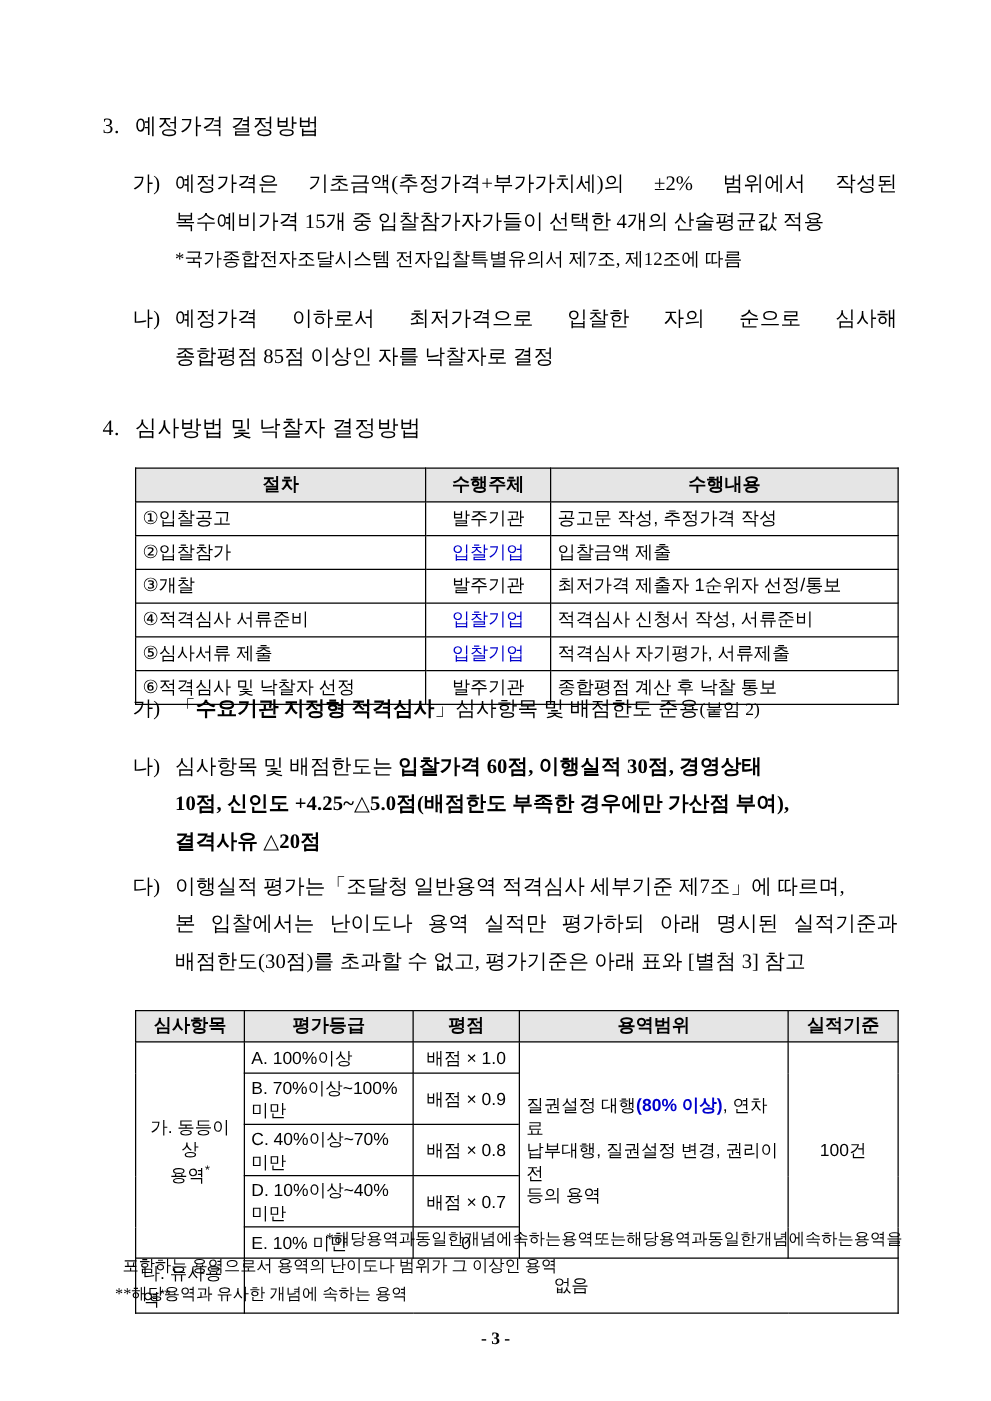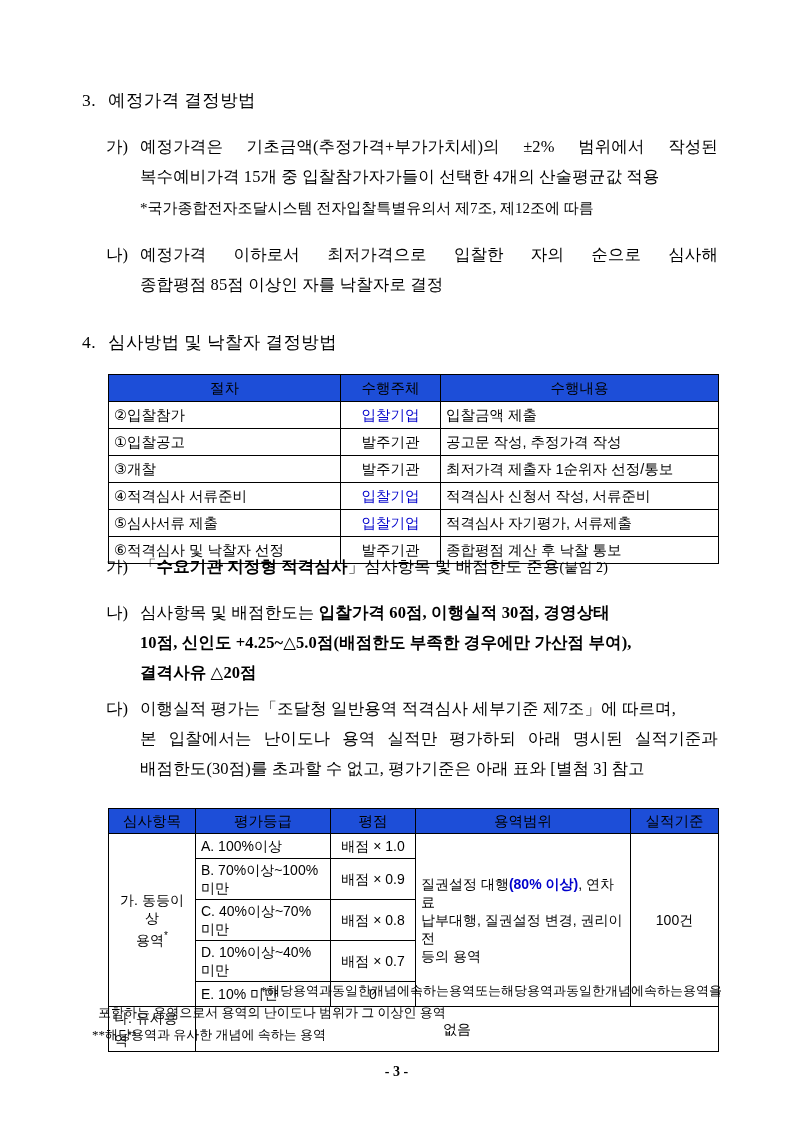--- a/index.html
+++ b/index.html
@@ -91,23 +91,23 @@
     table-layout: fixed;
   }
   table.doc th, table.doc td {
     border: 1px solid #000000;
     padding: 2px 5px;
     vertical-align: middle;
     line-height: 18px;
     font-weight: normal;
   }
   table.doc th {
-    background: #1d4ed8;
+    background: #e5e5e5;
     text-align: center;
-    font-weight: normal;
+    font-weight: bold;
   }
   td.c { text-align: center; }
   td.l { text-align: left; }
   .blue-b { color: #0000cc; font-weight: bold; }
 
   
   #table-process { left: 108px; top: 374px; width: 610px; }
   #table-process td { height: 22px; }
   #table-process th { height: 22px; }
 
@@ -185,28 +185,28 @@
     </colgroup>
     <thead>
       <tr>
         <th>절차</th>
         <th>수행주체</th>
         <th>수행내용</th>
       </tr>
     </thead>
     <tbody>
       <tr>
+        <td class="l">①입찰공고</td>
+        <td class="c">발주기관</td>
+        <td class="l">공고문 작성, 추정가격 작성</td>
+      </tr>
+      <tr>
         <td class="l">②입찰참가</td>
         <td class="c blue-b">입찰기업</td>
         <td class="l">입찰금액 제출</td>
-      </tr>
-      <tr>
-        <td class="l">①입찰공고</td>
-        <td class="c">발주기관</td>
-        <td class="l">공고문 작성, 추정가격 작성</td>
       </tr>
       <tr>
         <td class="l">③개찰</td>
         <td class="c">발주기관</td>
         <td class="l">최저가격 제출자 1순위자 선정/통보</td>
       </tr>
       <tr>
         <td class="l">④적격심사 서류준비</td>
         <td class="c blue-b">입찰기업</td>
         <td class="l">적격심사 신청서 작성, 서류준비</td>

